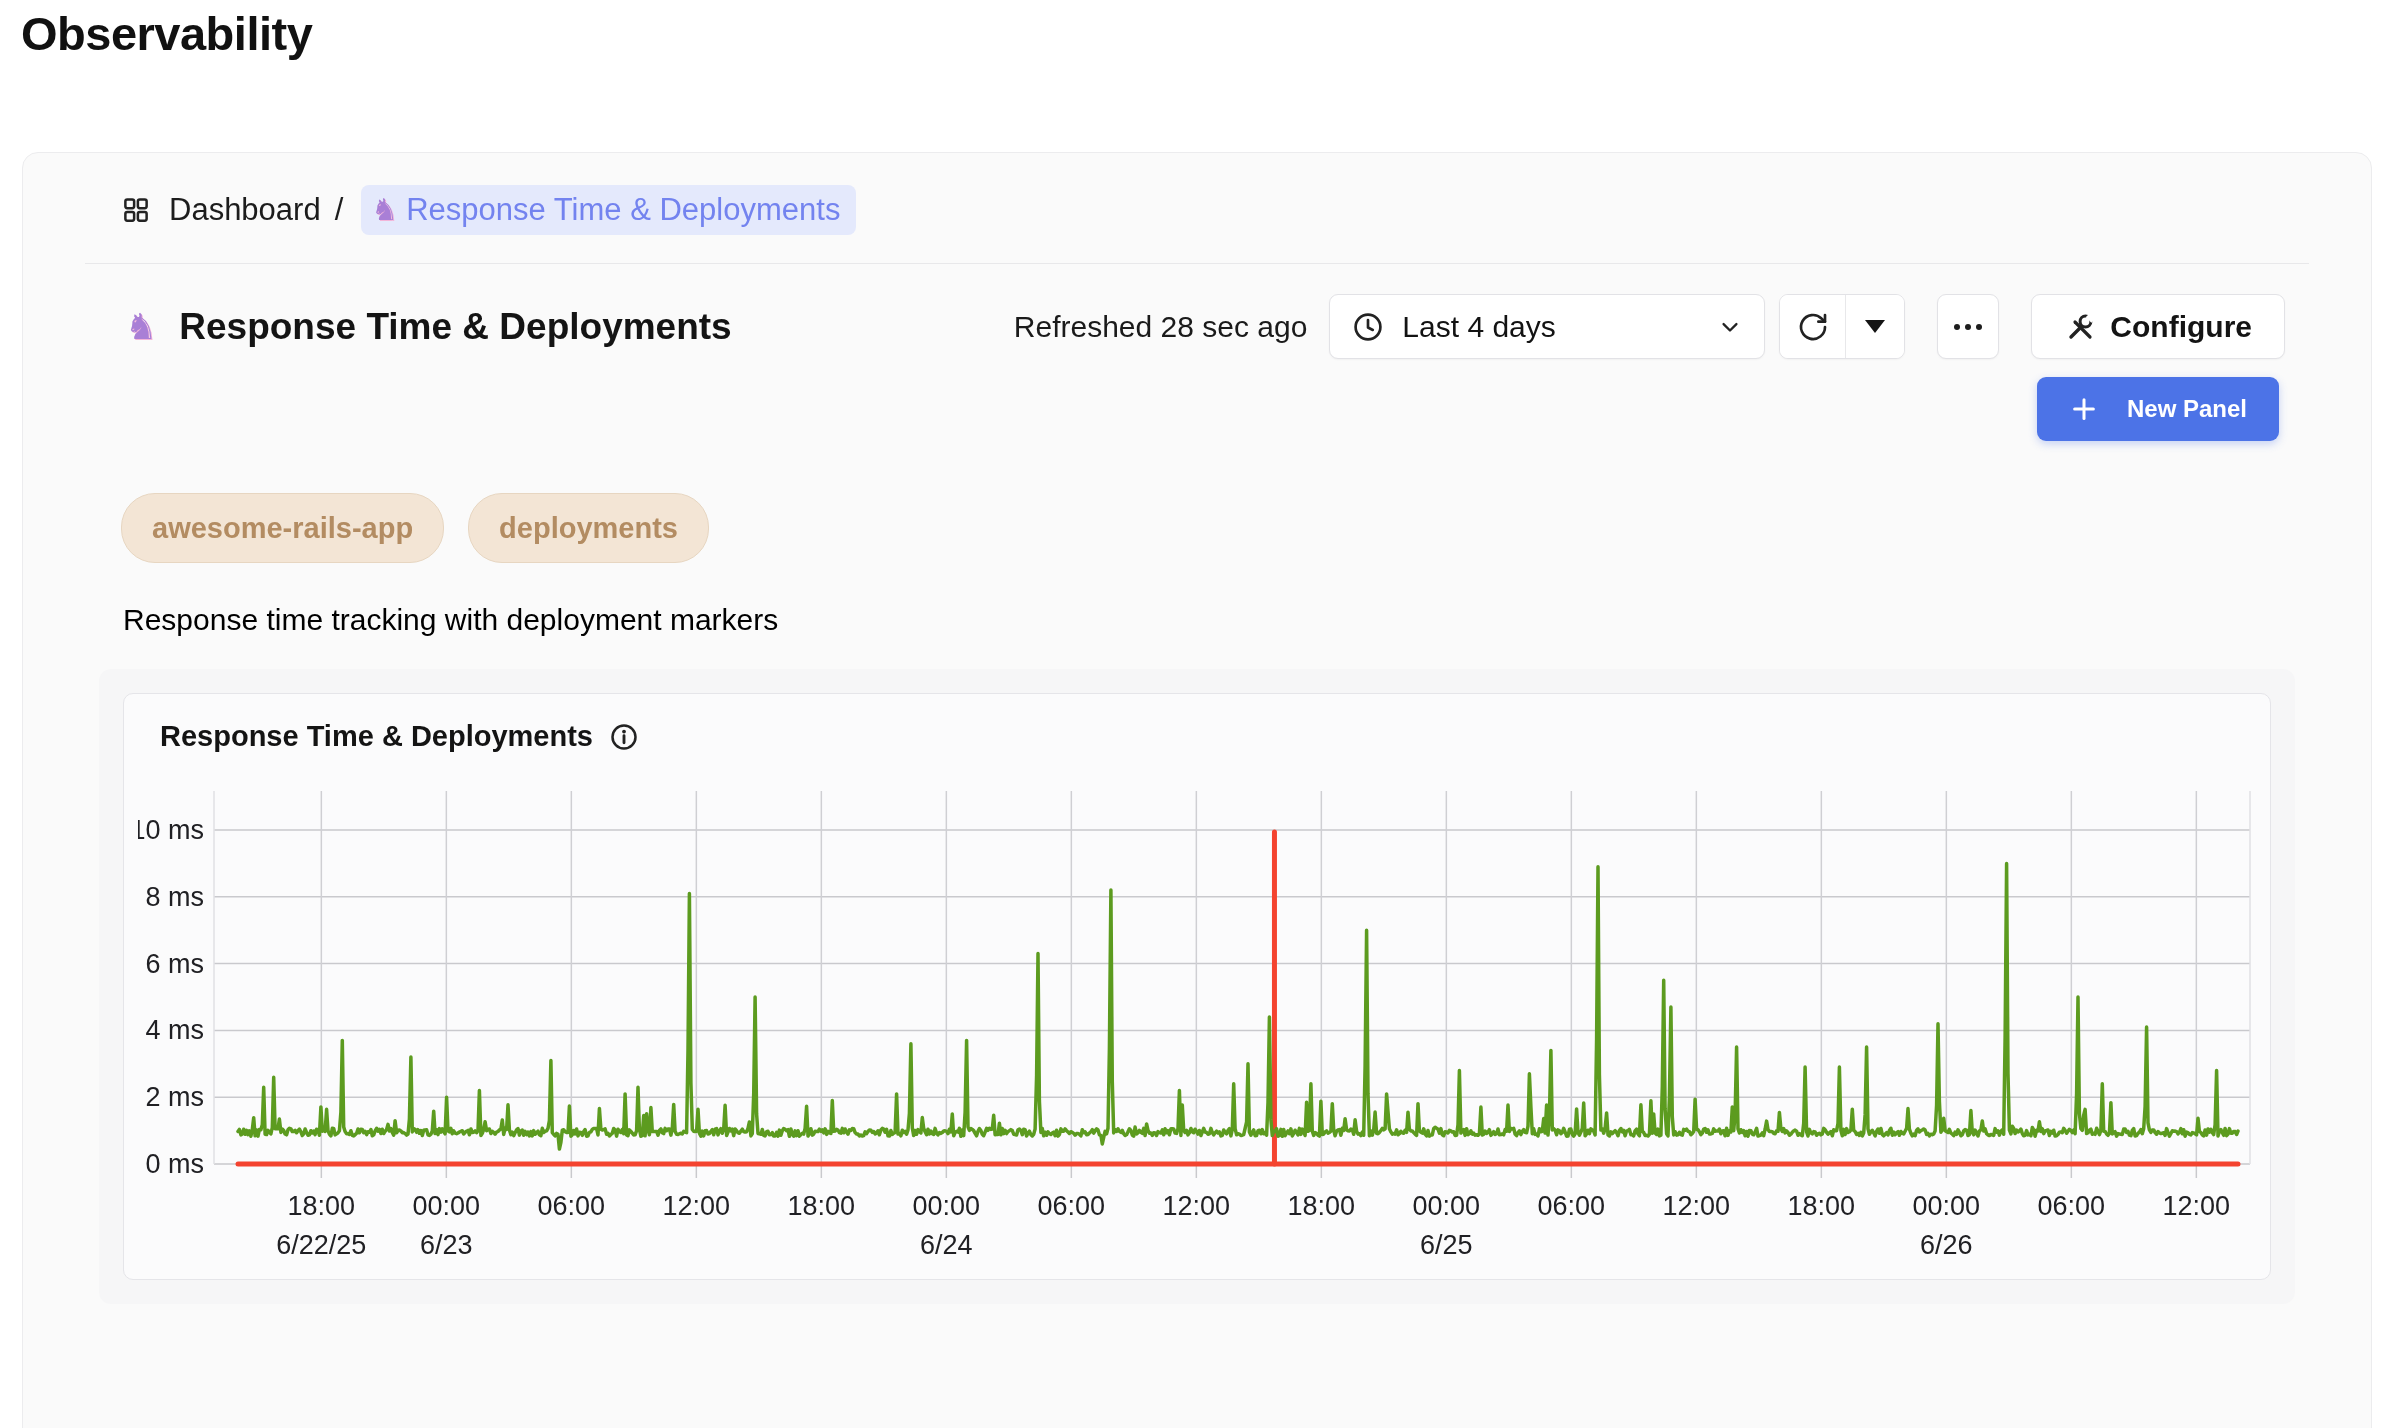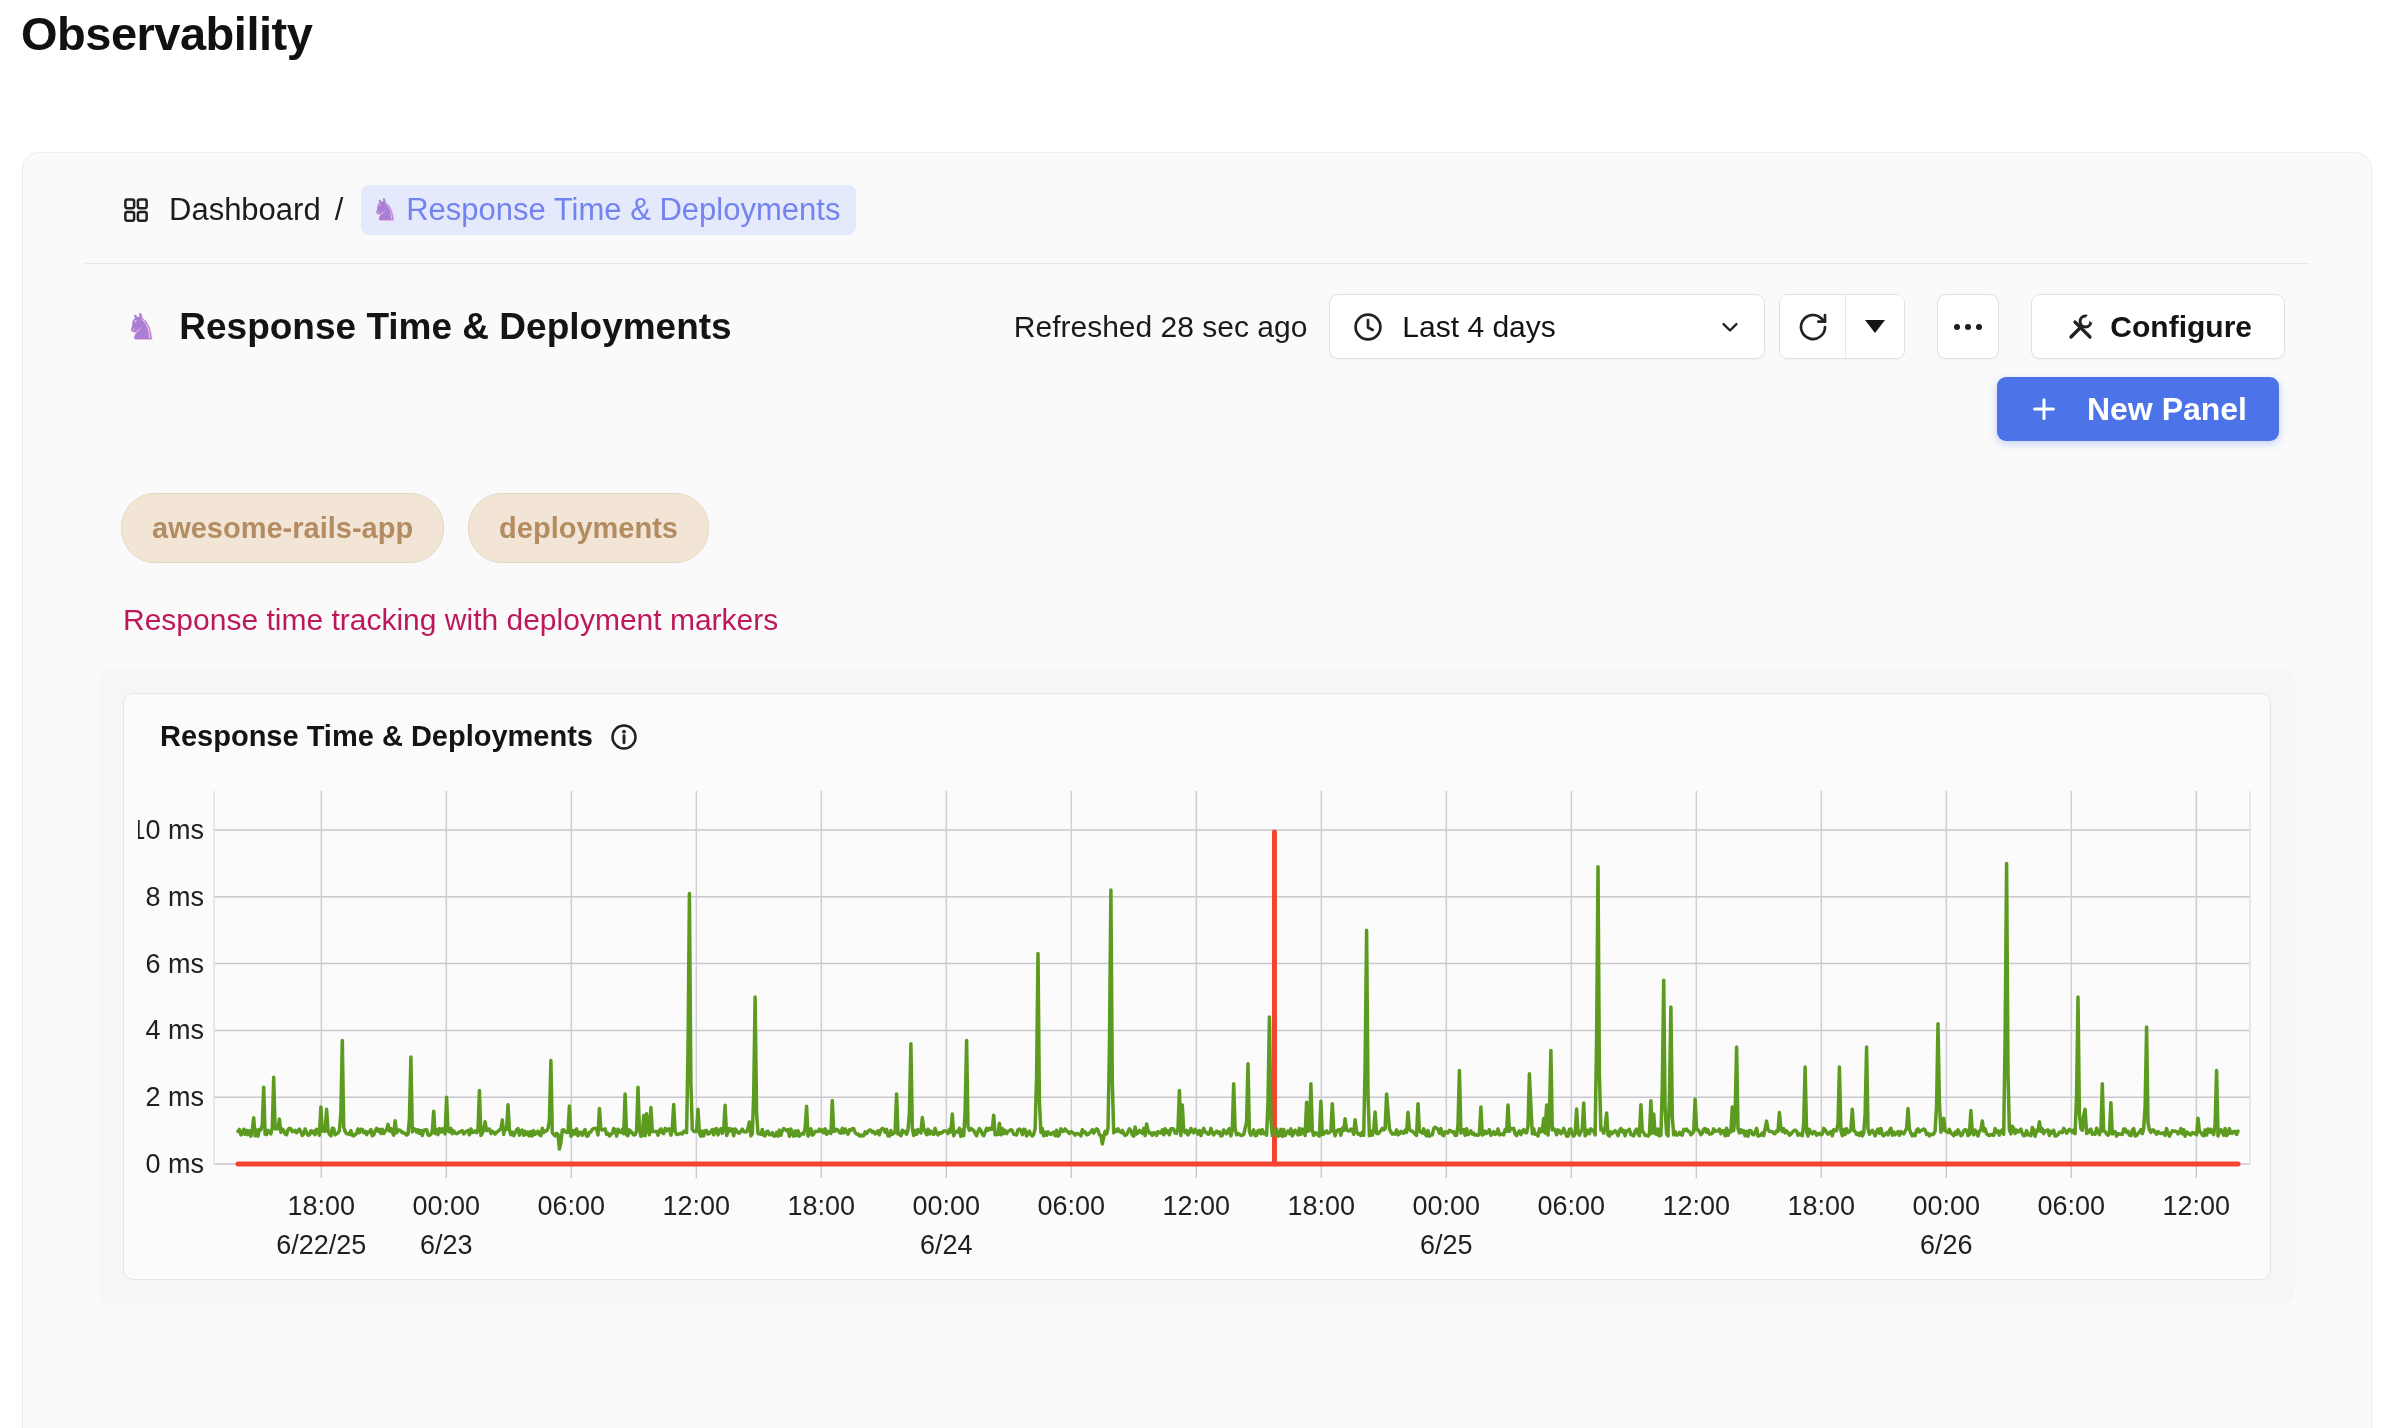--- a/index.html
+++ b/index.html
@@ -37,28 +37,28 @@
   .seg.caret{width:58px;}
   .caret-shape{width:0;height:0;border-left:10px solid transparent;border-right:10px solid transparent;
                border-top:13px solid #141414;}
   .more-btn{width:62px;justify-content:center;gap:5px;margin-left:32px;cursor:pointer;}
   .dot{width:6px;height:6px;border-radius:50%;background:#1d1d1d;}
   .configure-btn{padding:0 32px;gap:14px;margin-left:32px;cursor:pointer;}
   .configure-btn .cfg-label{font-size:30px;font-weight:600;color:#141414;}
   
   .new-panel-row{display:flex;justify-content:flex-end;margin-top:18px;padding-right:30px;}
   .new-panel-btn{display:flex;align-items:center;gap:28px;height:64px;padding:0 32px;
-      background:#4c73e7;border:0;border-radius:9px;color:#fff;font-size:32px;font-weight:600;
+      background:#4c73e7;border:0;border-radius:9px;color:#fff;font-size:24px;font-weight:600;
       font-family:"Liberation Sans",sans-serif;cursor:pointer;box-shadow:0 3px 8px rgba(76,115,231,.30);}
   
   .tags-row{display:flex;gap:24px;margin-top:52px;padding-left:36px;}
   .tag{display:flex;align-items:center;height:62px;padding:3px 30px;border-radius:34px;
        background:#f3e5d5;border:1.5px solid #e7d6c1;color:#b38c62;font-size:29px;font-weight:600;}
   
-  .description{margin-top:40px;padding-left:38px;font-size:30px;color:#be185d;}
+  .description{margin-top:40px;padding-left:38px;font-size:30px;color:#000000;}
   
   .chart-wrapper{margin:32px 14px 0;background:#f6f6f7;border-radius:12px;padding:24px;}
   .chart-card{background:#fbfbfc;border:1.5px solid #e5e5e9;border-radius:10px;
               padding:26px 14px 16px;}
   .chart-title-row{display:flex;align-items:center;gap:16px;padding-left:22px;}
   .chart-title{font-size:29px;font-weight:700;color:#141414;}
   #plot{display:block;margin-top:10px;}
   #plot text.tick{font-family:"Liberation Sans",sans-serif;font-size:27px;fill:#202024;}
   .legend{display:flex;justify-content:center;align-items:center;gap:70px;margin:8px 0 10px;}
   .legend-item{display:flex;align-items:center;gap:15px;cursor:pointer;}

